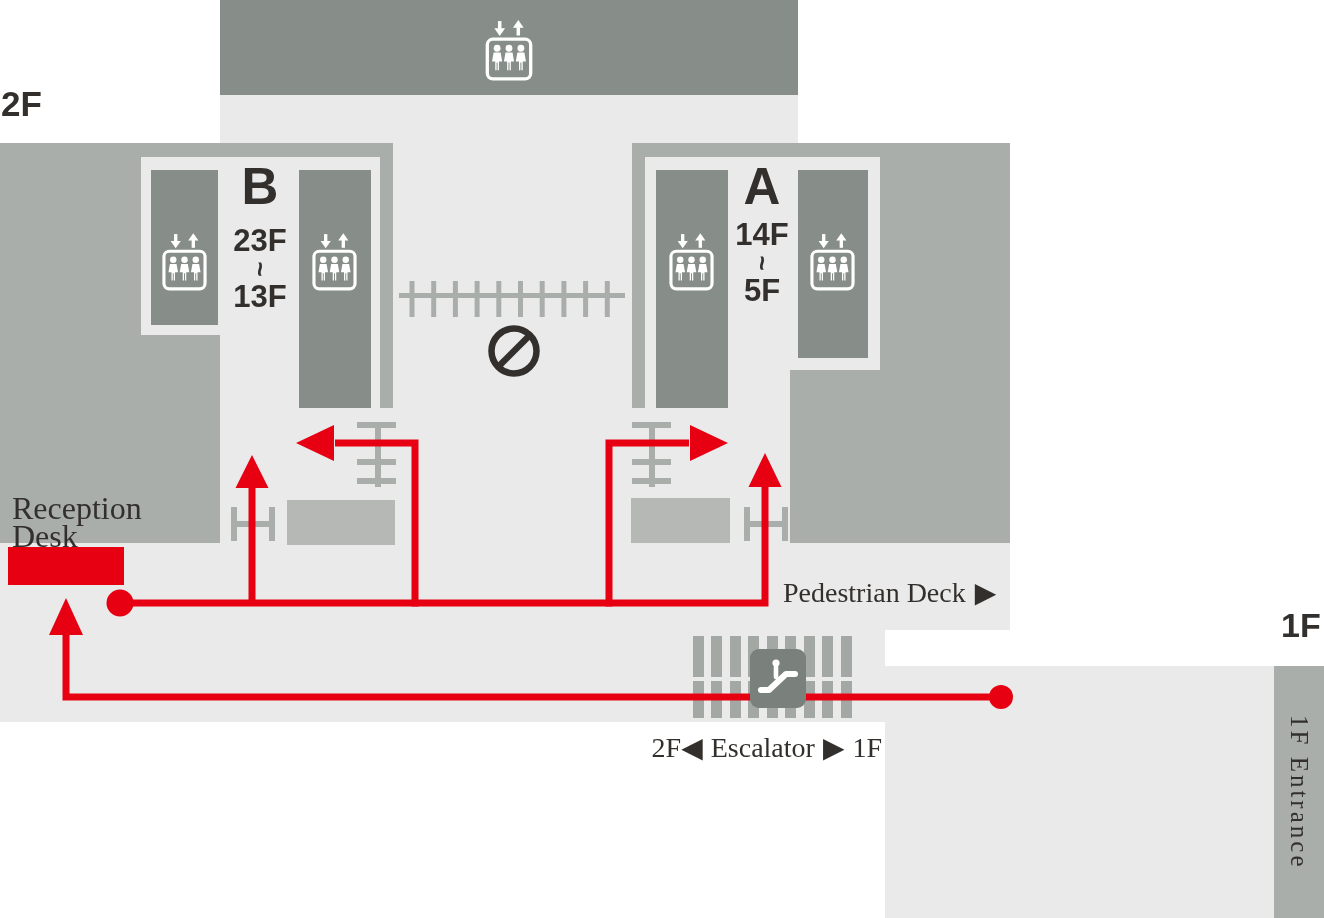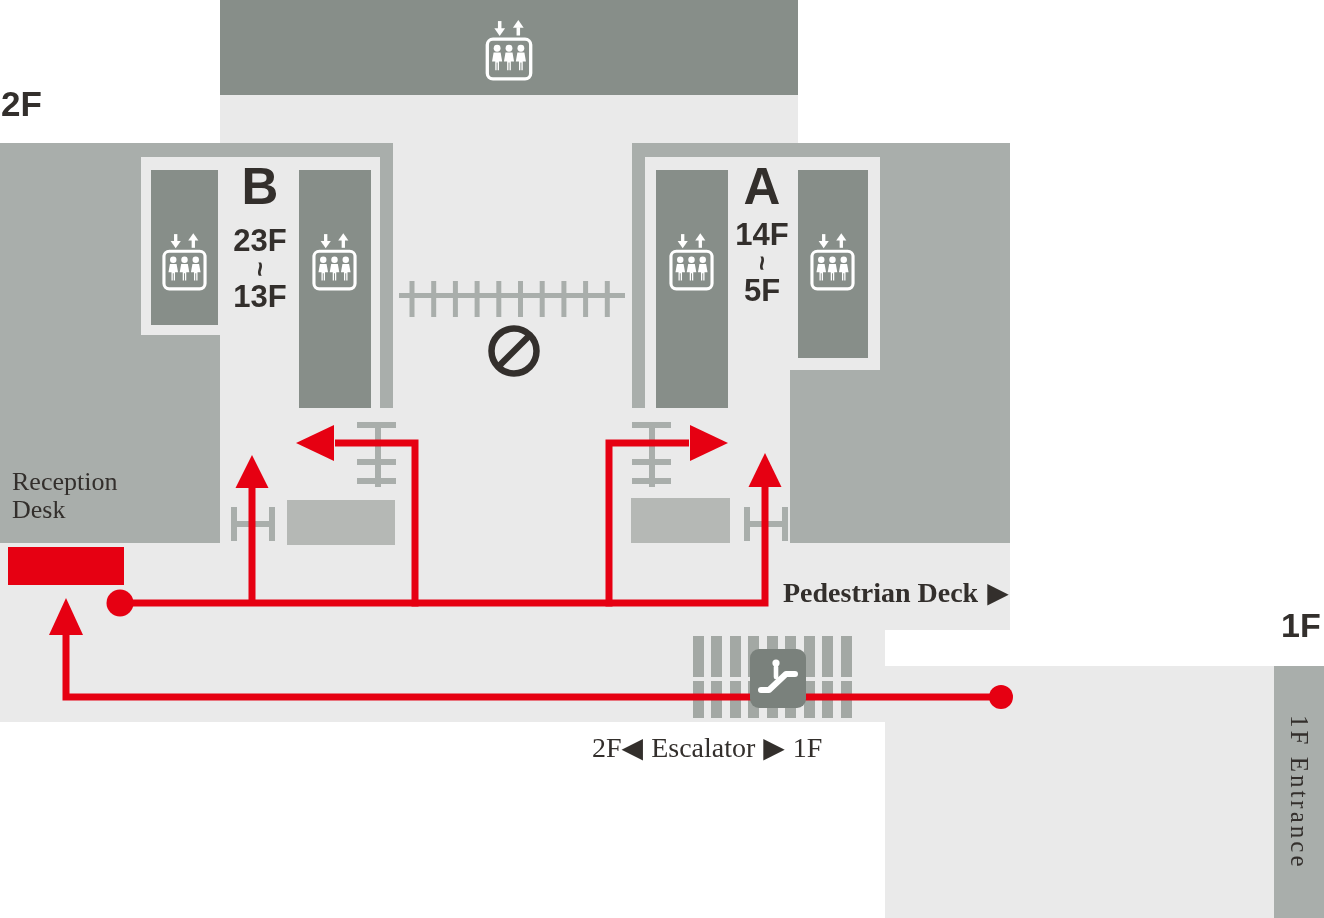--- a/index.html
+++ b/index.html
@@ -196,26 +196,26 @@
     <div class="bank-floor">13F</div>
   </div>
 
   <div class="abs bank-text" style="left:712px;top:161px;">
     <div class="bank-letter">A</div>
     <div class="bank-floor" style="margin-top:7px;">14F</div>
     <div style="height:25px;line-height:25px;"><span class="bank-tilde">~</span></div>
     <div class="bank-floor">5F</div>
   </div>
 
-  <div class="abs serif txt" style="left:12px;top:468px;font-size:26px;line-height:28px;">
+  <div class="abs serif txt" style="left:12px;top:494px;font-size:32px;line-height:28px;">
     <div>Reception</div>
     <div>Desk</div>
   </div>
 
-  <div class="abs serif txt" style="left:783px;top:576px;font-size:28px;font-weight:bold;">
+  <div class="abs serif txt" style="left:783px;top:576px;font-size:28px;">
     <span>Pedestrian Deck</span><span style="margin-left:9px;">▶</span>
   </div>
 
-  <div class="abs serif txt" style="left:592px;top:731px;width:290px;text-align:left;font-size:28px;">
+  <div class="abs serif txt" style="left:592px;top:731px;width:290px;text-align:right;font-size:28px;">
     <span>2F</span><span>◀</span><span style="margin:0 8px;">Escalator</span><span>▶</span><span style="margin-left:8px;">1F</span>
   </div>
 
 </div>
 
 </body></html>

